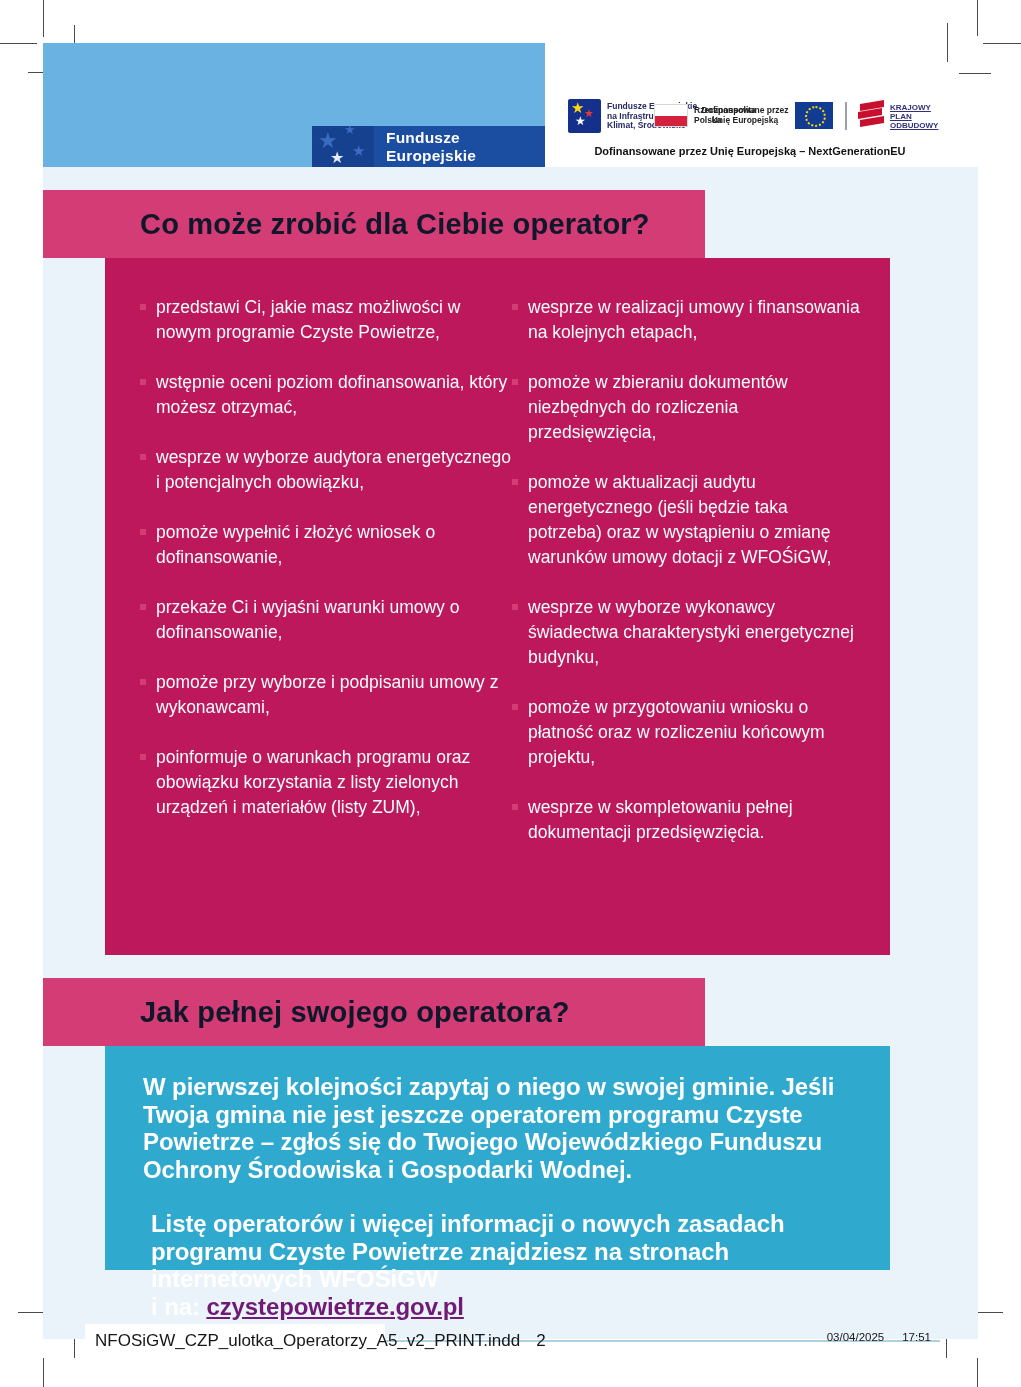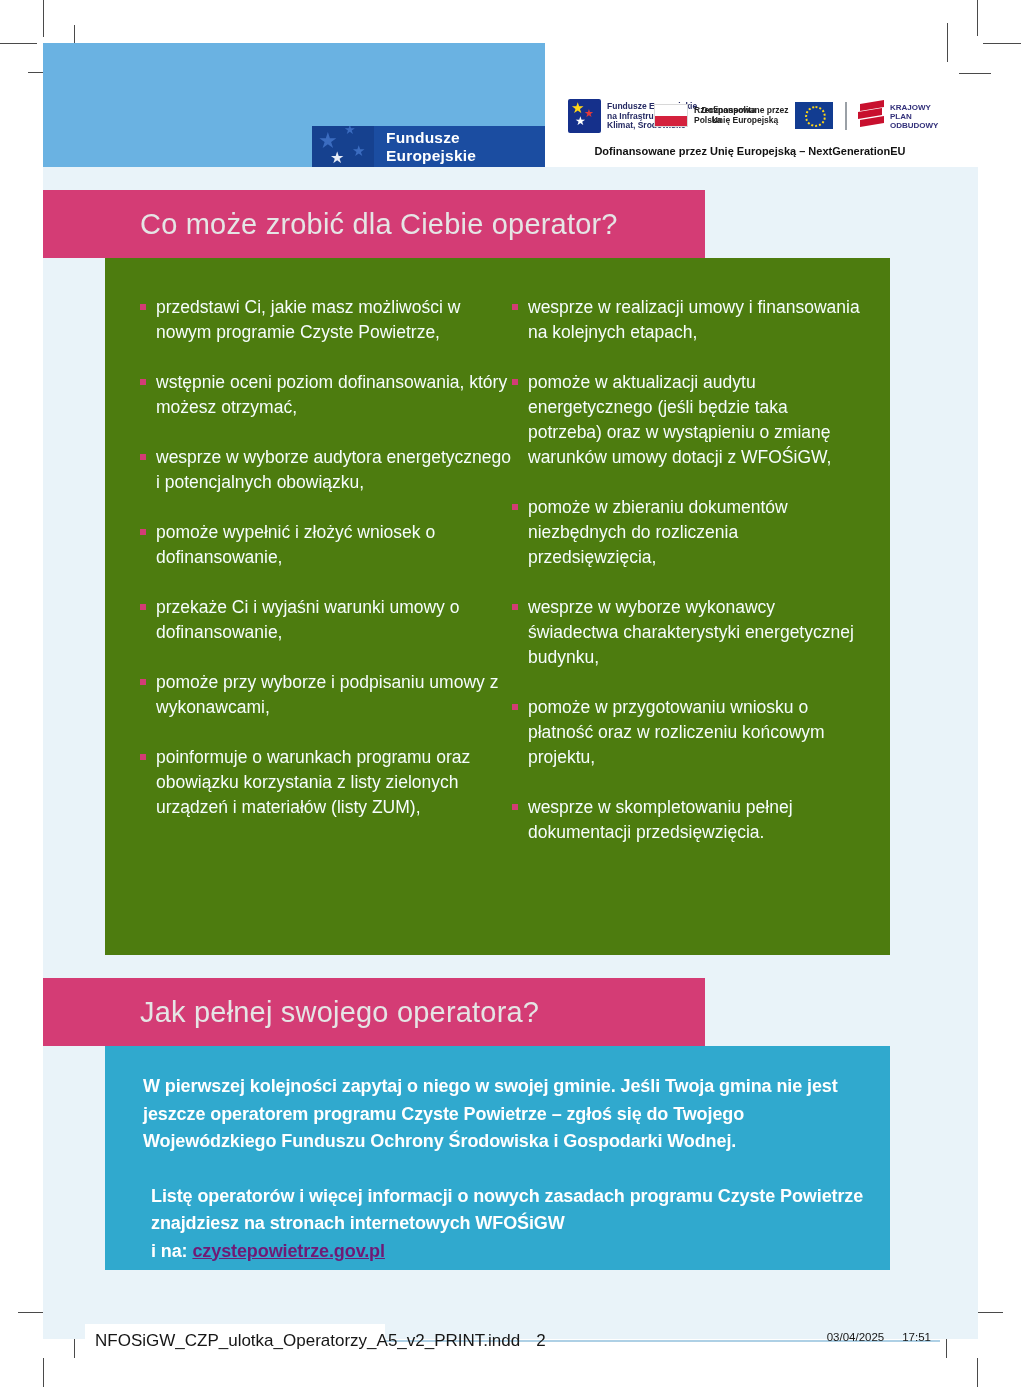--- a/index.html
+++ b/index.html
@@ -34,35 +34,35 @@
   .eu-flag .ring{position:absolute;left:10px;top:4px;width:17px;height:17px;border:2px dotted #ffd617;border-radius:50%;}
   .divider{left:845px;top:102px;width:2px;height:28px;background:#9aa0a6;}
   .kpo-icon{left:858px;top:101px;width:26px;height:27px;}
   .kpo-icon .bar{position:absolute;left:0;width:24px;height:7px;background:#c8102e;transform:skewY(-10deg);}
   .kpo-icon .bar:nth-child(1){top:1px;left:2px;}
   .kpo-icon .bar:nth-child(2){top:9px;left:0;}
   .kpo-icon .bar:nth-child(3){top:17px;left:2px;}
   .funding-note{left:560px;top:145px;width:380px;text-align:center;font-weight:bold;font-size:11px;color:#111;}
   
   .pink-banner{left:43px;width:662px;height:68px;background:#d43c75;display:flex;align-items:center;}
-  .pink-banner .t{padding-left:97px;color:#e5e5e5;font-weight:normal;font-size:29px;letter-spacing:.2px;}
+  .pink-banner .t{padding-left:97px;color:#0f172a;font-weight:bold;font-size:29px;letter-spacing:.2px;}
   .banner1{top:190px;}
   .banner2{top:978px;}
   
-  .teal-box{left:105px;top:258px;width:785px;height:697px;background:#4d7c0f;
+  .teal-box{left:105px;top:258px;width:785px;height:697px;background:#be185d;
     display:flex;padding:37px 0 0 35px;box-sizing:border-box;}
   .bullets{list-style:none;margin:0;padding:0;}
   .col1{width:372px;}
   .col2{width:350px;}
   .bullets li{position:relative;padding-left:16px;margin-bottom:25px;font-size:17.5px;line-height:25px;color:#f6fdfd;}
   .bullets li::before{content:"";position:absolute;left:0;top:9px;width:6px;height:6px;background:#d43c75;}
   
   .blue-box{left:105px;top:1046px;width:785px;height:224px;background:#30a9ce;
     box-sizing:border-box;padding:27px 0 0 38px;color:#fff;}
-  .blue-box .para{width:730px;font-weight:bold;font-size:18px;line-height:27.5px;letter-spacing:-.1px;}
+  .blue-box .para{width:730px;font-weight:bold;font-size:24px;line-height:27.5px;letter-spacing:-.1px;}
   .blue-box .para + .para{margin-top:27px;margin-left:8px;}
   .blue-box a{color:#701a75;font-weight:bold;text-decoration:underline;}
   
   .footer-file{left:95px;top:1331px;font-size:17px;color:#161616;white-space:nowrap;}
   .footer-file .pg{margin-left:16px;}
   .footer-date{left:0;top:1331px;width:931px;text-align:right;font-size:11.5px;color:#161616;white-space:nowrap;}
   .footer-date .tm{margin-left:18px;}
 </style>
 </head>
 <body>
@@ -126,21 +126,21 @@
       <div class="ring"></div>
     </div>
 
   <div class="abs divider"></div>
 
   <div class="abs kpo-icon">
     <div class="bar"></div>
       <div class="bar"></div>
       <div class="bar"></div>
   </div>
-  <div class="abs logo-txt" style="left:890px;top:103px;font-size:8px;line-height:9px;color:#32307a;">
+  <div class="abs logo-txt" style="left:890px;top:103px;font-size:8px;line-height:9px;color:#32307a;text-decoration:underline;">
     <div>KRAJOWY</div>
     <div>PLAN</div>
     <div>ODBUDOWY</div>
   </div>
 
   <div class="abs funding-note">Dofinansowane przez Unię Europejską – NextGenerationEU</div>
 
   <div class="abs pink-banner banner1">
     <div class="t">Co może zrobić dla Ciebie operator?</div>
   </div>
@@ -150,22 +150,22 @@
       <li>przedstawi Ci, jakie masz możliwości w nowym programie Czyste Powietrze,</li>
       <li>wstępnie oceni poziom dofinansowania, który możesz otrzymać,</li>
       <li>wesprze w wyborze audytora energetycznego i potencjalnych obowiązku,</li>
       <li>pomoże wypełnić i złożyć wniosek o dofinansowanie,</li>
       <li>przekaże Ci i wyjaśni warunki umowy o dofinansowanie,</li>
       <li>pomoże przy wyborze i podpisaniu umowy z wykonawcami,</li>
       <li>poinformuje o warunkach programu oraz obowiązku korzystania z listy zielonych urządzeń i materiałów (listy ZUM),</li>
     </ul>
     <ul class="bullets col2">
       <li>wesprze w realizacji umowy i finansowania na kolejnych etapach,</li>
+      <li>pomoże w zbieraniu dokumentów niezbędnych do rozliczenia przedsięwzięcia,</li>
       <li>pomoże w aktualizacji audytu energetycznego (jeśli będzie taka potrzeba) oraz w wystąpieniu o zmianę warunków umowy dotacji z WFOŚiGW,</li>
-      <li>pomoże w zbieraniu dokumentów niezbędnych do rozliczenia przedsięwzięcia,</li>
       <li>wesprze w wyborze wykonawcy świadectwa charakterystyki energetycznej budynku,</li>
       <li>pomoże w przygotowaniu wniosku o płatność oraz w rozliczeniu końcowym projektu,</li>
       <li>wesprze w skompletowaniu pełnej dokumentacji przedsięwzięcia.</li>
     </ul>
   </div>
 
   <div class="abs pink-banner banner2">
     <div class="t">Jak pełnej swojego operatora?</div>
   </div>
 

